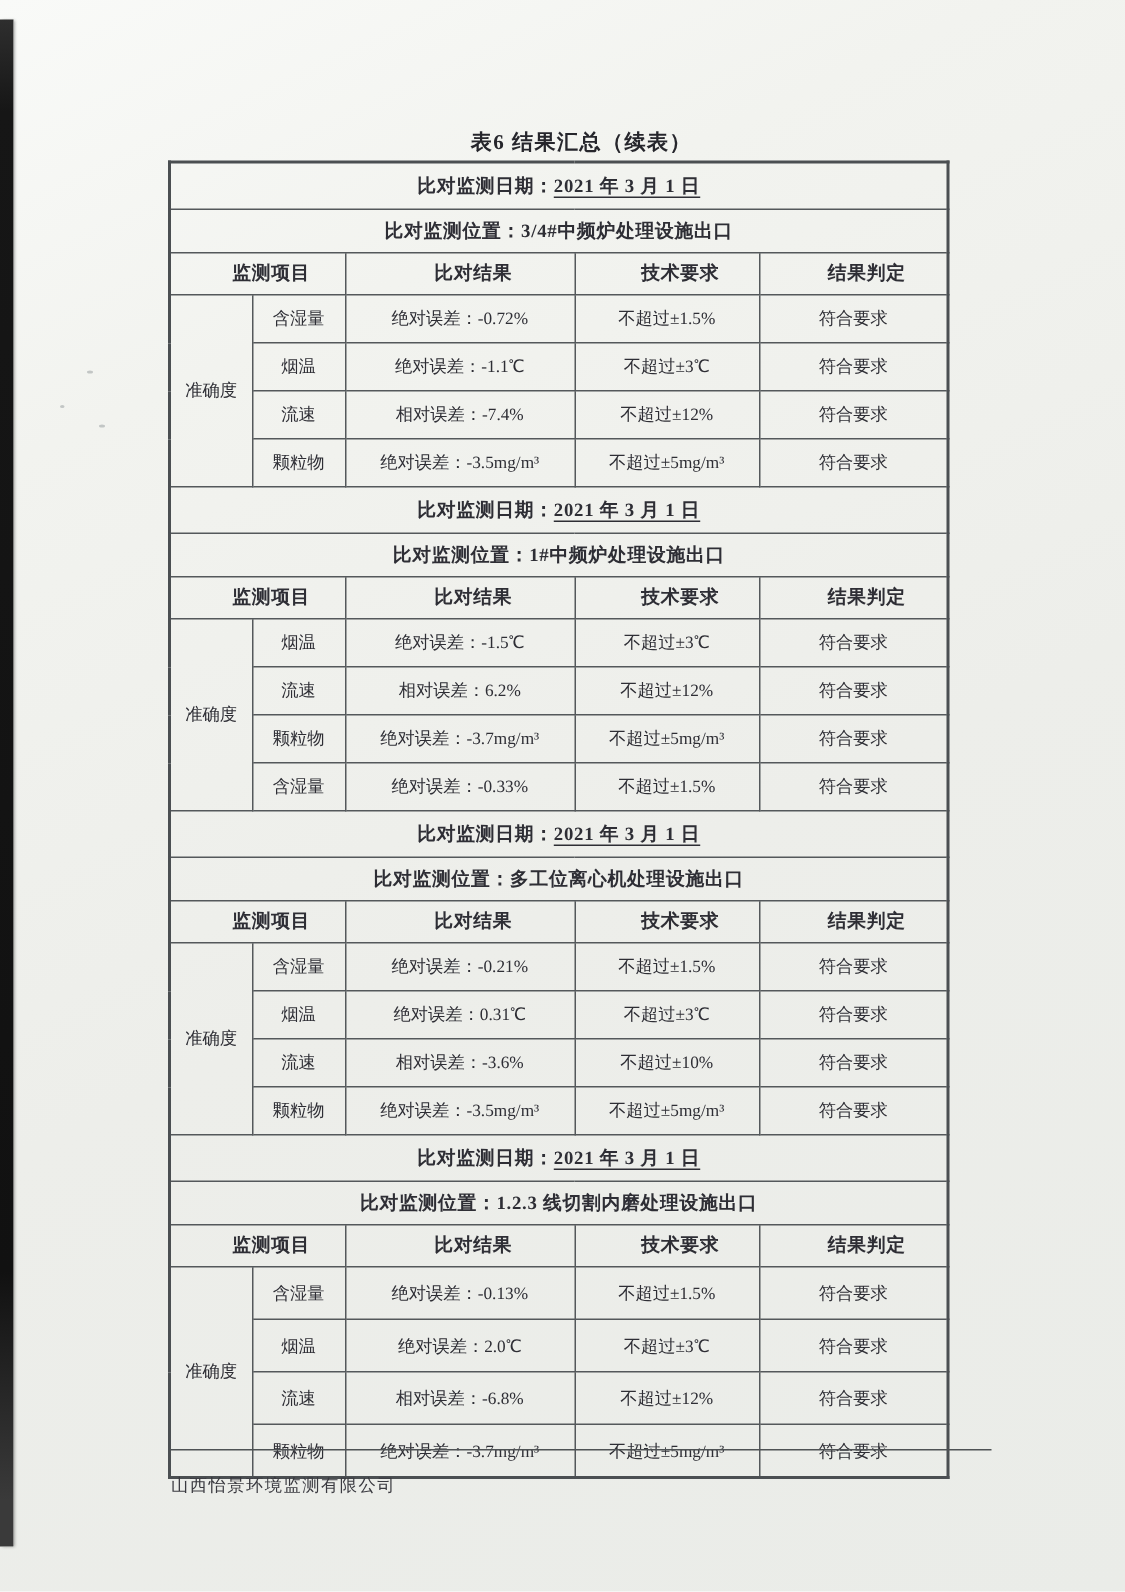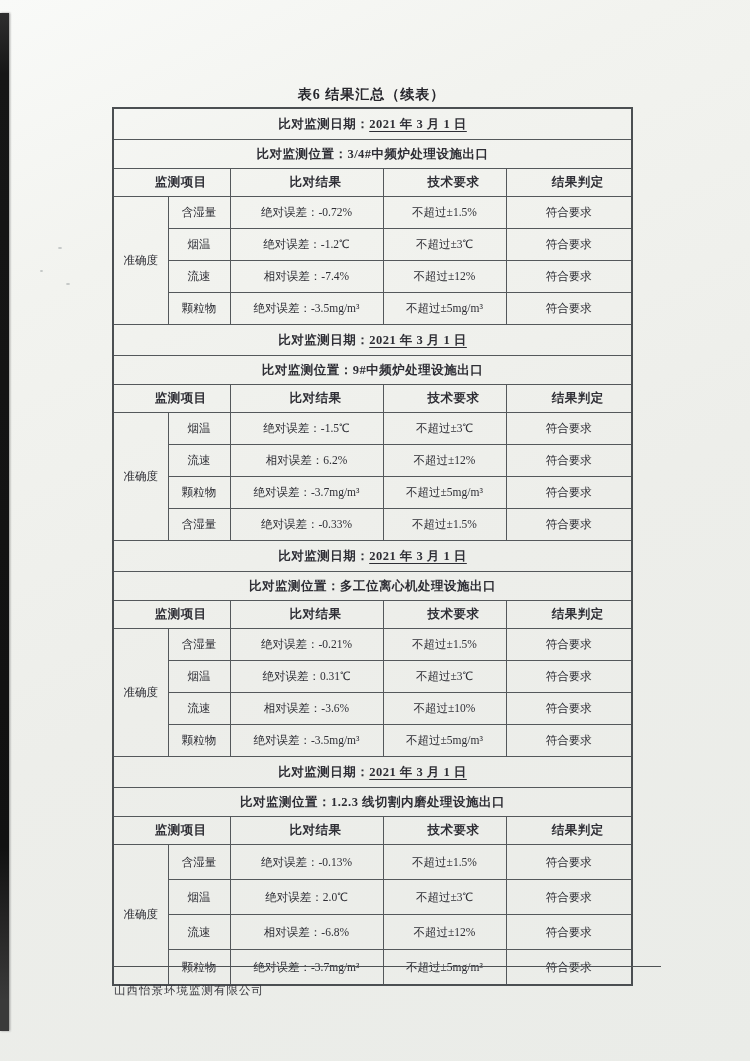--- a/index.html
+++ b/index.html
@@ -13,21 +13,21 @@
     background:linear-gradient(155deg, #f9faf8 0%, #f2f3ef 22%, #edeeea 55%, #eaece8 100%);
     color:#2e2e35;
   }
   .scan-edge {
     position:absolute; left:0; top:13px; width:9px; height:1018px;
     background:linear-gradient(to bottom, #2e2e2e 0%, #161616 6%, #111 82%, #3a3a3a 97%);
     box-shadow:1px 0 2px rgba(40,40,40,.45);
   }
   .speck { position:absolute; background:#9aa0a2; border-radius:50%; opacity:.55; }
   .doc-title {
-    position:absolute; left:112px; top:86px; width:519px;
+    position:absolute; left:128px; top:86px; width:519px;
     text-align:center; font-weight:bold; font-size:14px; letter-spacing:1px;
     color:#26262c;
   }
   table.results {
     position:absolute; left:112px; top:107px; width:519px;
     border-collapse:collapse; table-layout:fixed;
     font-size:11.5px; color:#2e2e35;
   }
   table.results td {
     border:1px solid #54585b; text-align:center; vertical-align:middle;
@@ -91,42 +91,42 @@
     </tr>
     <tr class="rr">
       <td rowspan="4">准确度</td>
       <td>含湿量</td>
       <td>绝对误差：-0.72%</td>
       <td>不超过±1.5%</td>
       <td>符合要求</td>
     </tr>
     <tr class="rr">
       <td>烟温</td>
-      <td>绝对误差：-1.2℃</td>
+      <td>绝对误差：-1.1℃</td>
       <td>不超过±3℃</td>
       <td>符合要求</td>
     </tr>
     <tr class="rr">
       <td>流速</td>
       <td>相对误差：-7.4%</td>
       <td>不超过±12%</td>
       <td>符合要求</td>
     </tr>
     <tr class="rr">
       <td>颗粒物</td>
       <td>绝对误差：-3.5mg/m³</td>
       <td>不超过±5mg/m³</td>
       <td>符合要求</td>
     </tr>
 
     <tr class="rd">
       <td colspan="5"><span class="b">比对监测日期：</span><span class="b u">2021 年 3 月 1 日</span></td>
     </tr>
     <tr class="rp">
-      <td colspan="5"><span class="b">比对监测位置：</span><span class="b">9#中频炉处理设施出口</span></td>
+      <td colspan="5"><span class="b">比对监测位置：</span><span class="b">1#中频炉处理设施出口</span></td>
     </tr>
     <tr class="rh">
       <td colspan="2" class="b">监测项目</td>
       <td class="b">比对结果</td>
       <td class="b">技术要求</td>
       <td class="b">结果判定</td>
     </tr>
     <tr class="rr">
       <td rowspan="4">准确度</td>
       <td>烟温</td>

